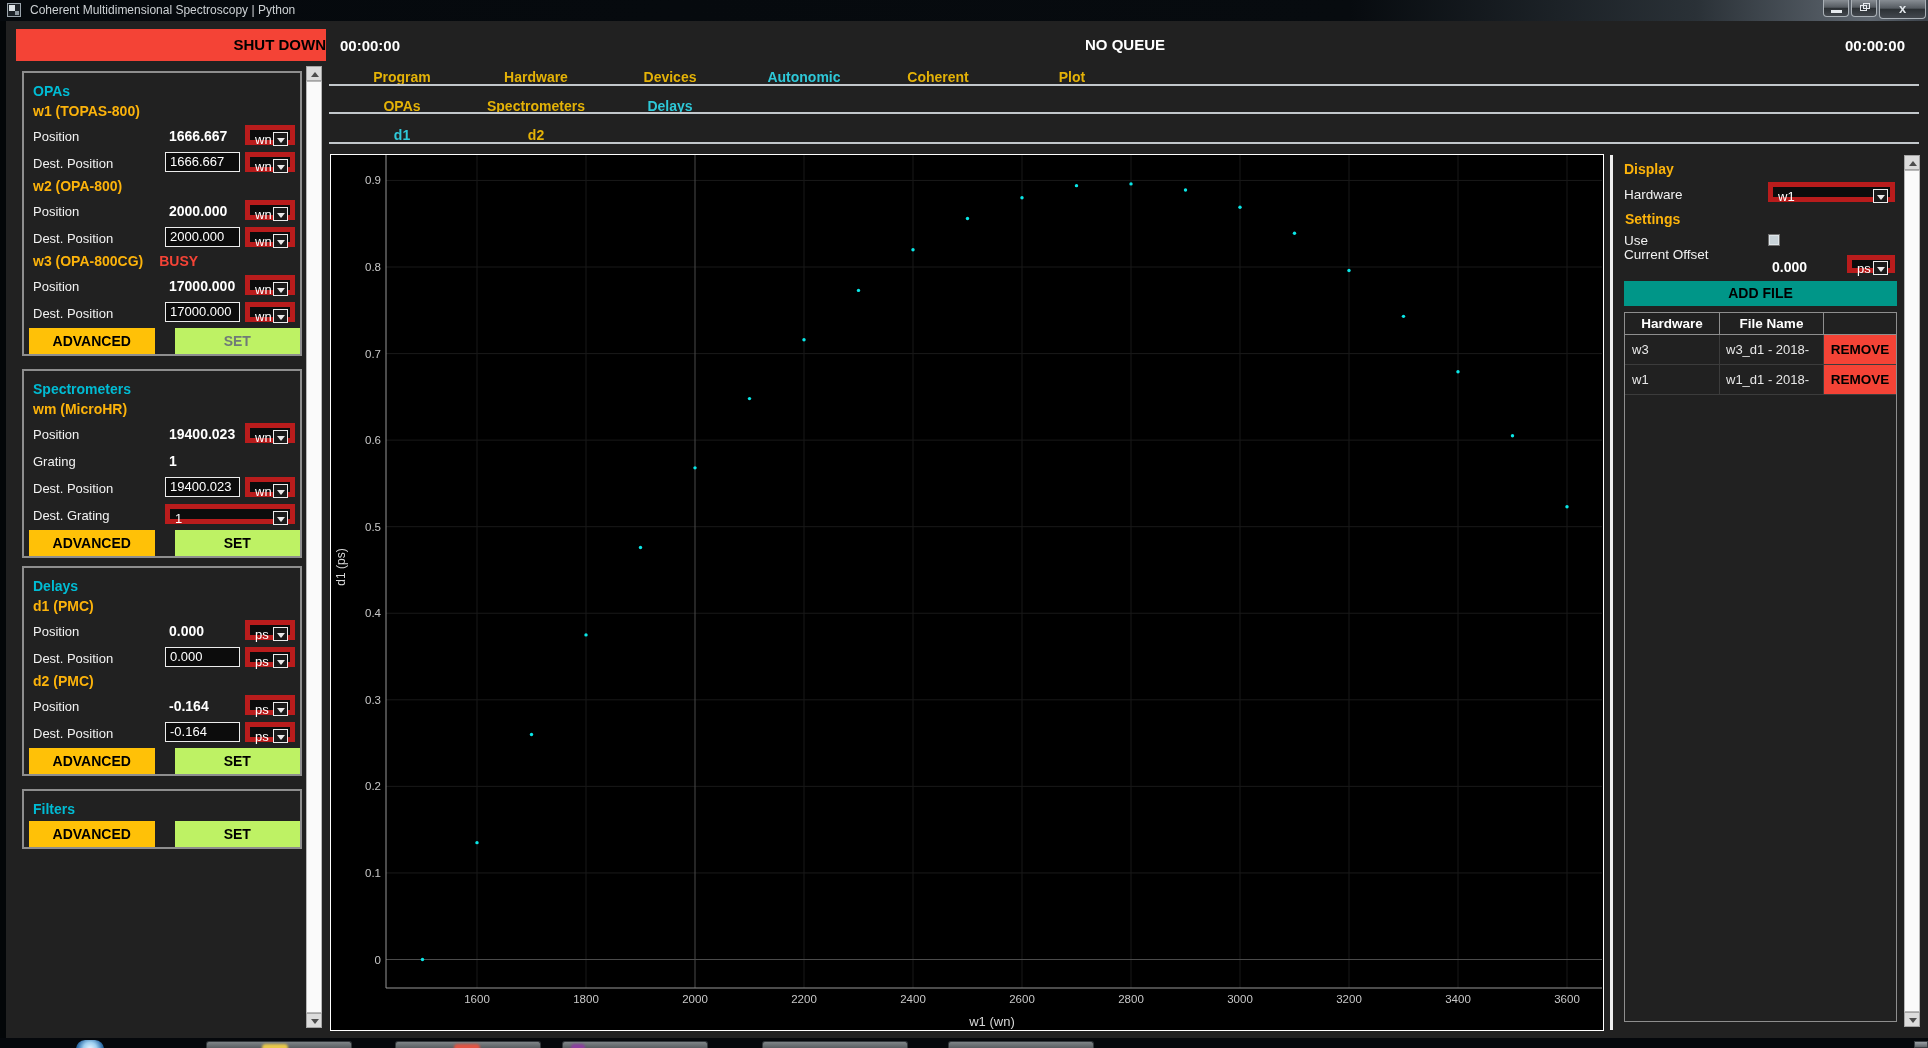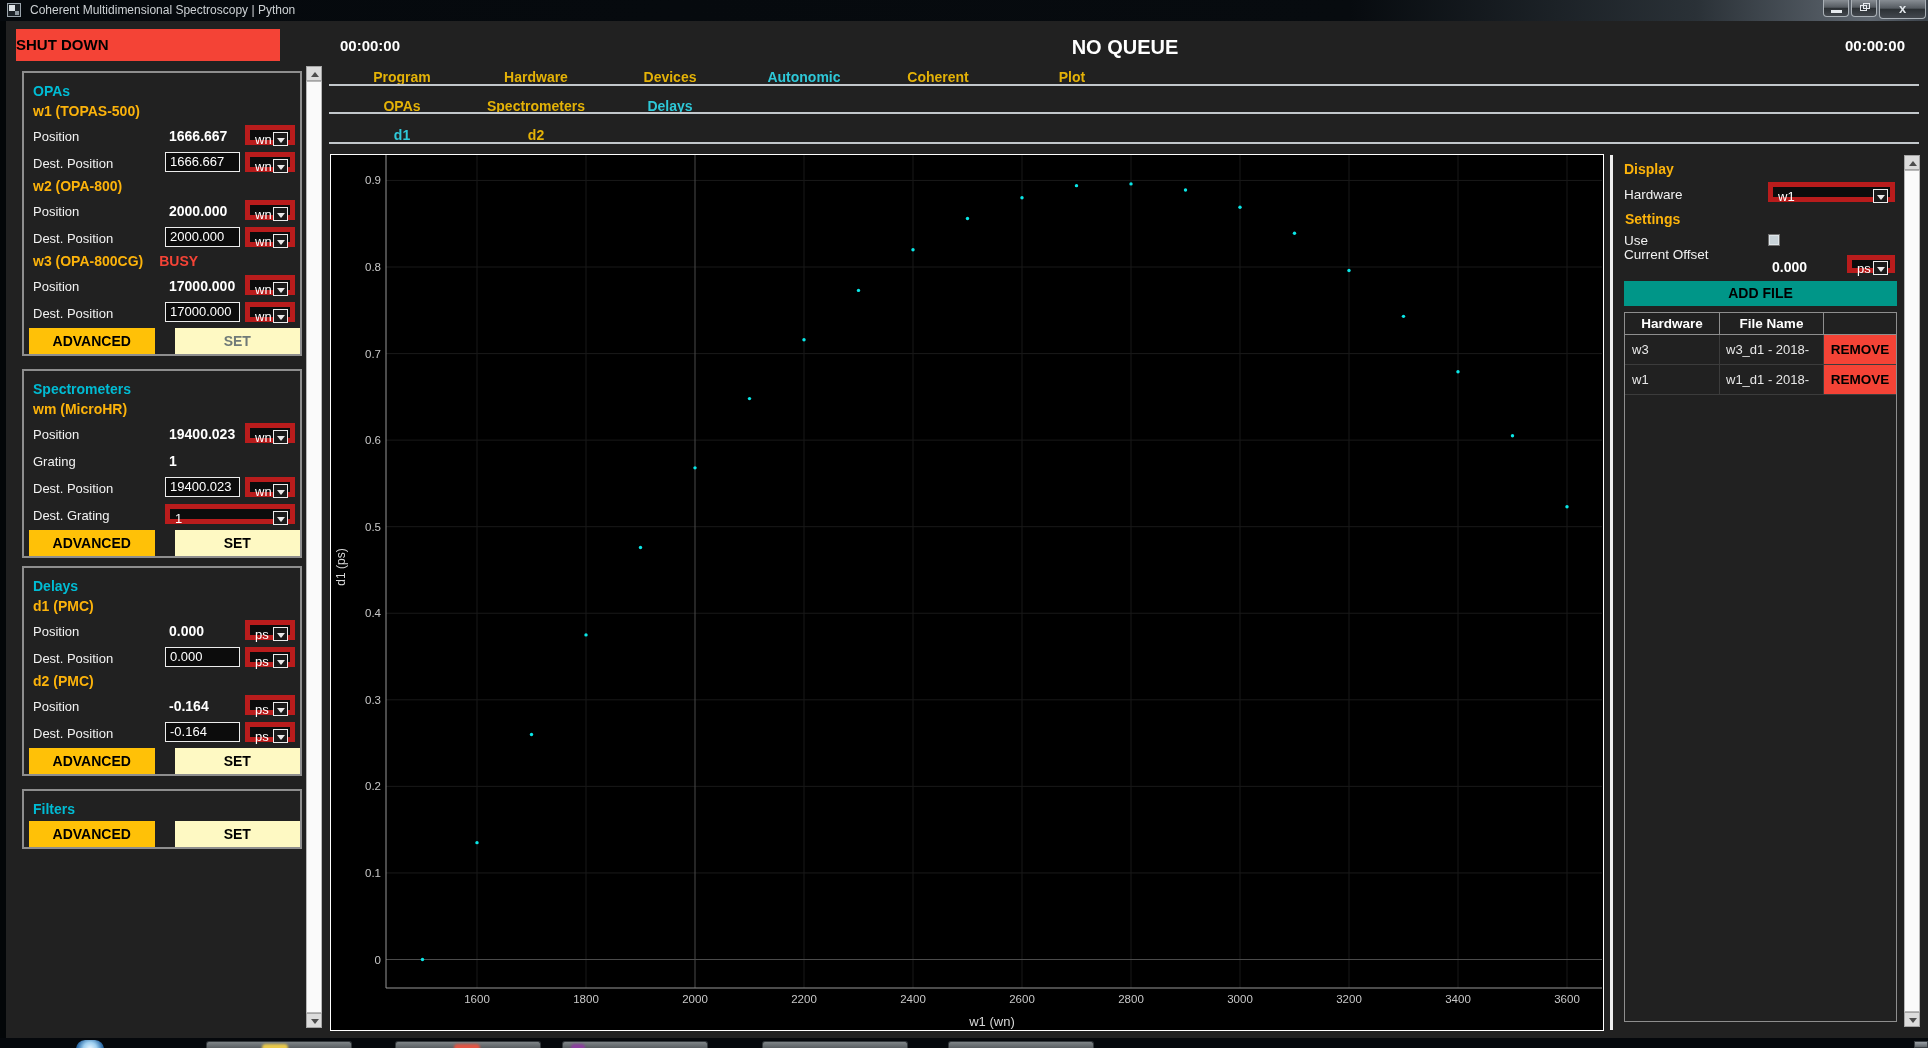--- a/index.html
+++ b/index.html
@@ -21,56 +21,56 @@
   #btn-min .g { position:absolute; left:7px; bottom:3px; width:11px; height:3px; background:#e6eaee; }
   #btn-restore { left:1851px; width:26px; }
   #btn-restore .g { position:absolute; left:8px; top:5px; width:7px; height:6px; border:1px solid #e6eaee; background:transparent; }
   #btn-restore .g2 { position:absolute; left:11px; top:3px; width:7px; height:6px; border:1px solid #e6eaee; }
   #btn-close { left:1879px; width:47px; height:19px; font-weight:bold; font-size:13px; line-height:17px; color:#dfe4e8; }
 
   
   #frame-left { left:0; top:21px; width:6px; height:1019px; background:#030608; }
 
   
-  #shutdown-btn { left:16px; top:29px; width:264px; height:32px; background:#f44336;
-    color:#000; font-weight:bold; font-size:15px; text-align:left; line-height:32px; }
+  #shutdown-btn { left:16px; top:29px; width:310px; height:32px; background:#f44336;
+    color:#000; font-weight:bold; font-size:15px; text-align:right; line-height:32px; }
   .panel { position:absolute; left:22px; width:280px; border:2px solid #8e8e8e; background:#212121; padding-top:10px; }
   .p-title { margin-left:9px; height:18px; font-weight:bold; font-size:14px; color:#00bcd4; }
   .p-group { margin-left:9px; height:21px; font-weight:bold; font-size:14px; color:#fcb30b; line-height:21px; }
   .p-group .status { color:#f44336; margin-left:16px; }
   .p-row { position:relative; height:27px;padding-left:20px; }
   .p-label { position:absolute; left:9px; top:50%; transform:translateY(-50%); font-size:13px; color:#f2f2f2; }
   .p-val { position:absolute; left:145px; top:50%; transform:translateY(-50%); font-size:14px; font-weight:bold; color:#fff; white-space:nowrap; }
   .p-input { position:absolute; left:141px; top:3px; width:75px; height:20px; border:1px solid #ececec;
     background:#0c0c0c; color:#fff; font-size:13px; line-height:18px; padding-left:4px; overflow:hidden; white-space:nowrap; }
   .dd { position:absolute; top:3px; height:20px; border:5px solid #b91c1c; background:#0c0c0c; }
   .dd-unit { left:221px; width:50px; }
   .dd .dd-txt { position:absolute; left:5px; top:1px; font-size:13px; color:#fff; line-height:17px; }
   .dd .dd-arr { position:absolute; right:2px; top:2px; width:15px; height:14px; border:1px solid #ececec; background:#1a1a1a; }
   .dd .dd-arr:after { content:""; position:absolute; left:3px; top:5px; width:0; height:0;
     border-left:4px solid transparent; border-right:4px solid transparent; border-top:5px solid #e8e8e8; }
   .dd-wide { left:141px; width:130px; }
   .p-buttons { margin:2px 0 0 5px; display:flex; gap:20px;justify-content:flex-end; }
   .btn { width:130px; height:26px; font-weight:bold; font-size:14px; text-align:center; line-height:26px; color:#000; }
   .btn-advanced { background:#ffc107; }
-  .btn-set { background:#fef9c3; }
+  .btn-set { background:#bef264; }
   .btn-set.disabled { color:#6f7a78; }
 
   
   .vscroll { position:absolute; width:16px; background:#f1f1f1; }
   .sb-btn { position:absolute; left:0; width:16px; height:15px; background:#dcdcdc; border:1px solid #a5a5a5; }
   .sb-btn .tri-up { position:absolute; left:4px; top:5px; width:0; height:0;
     border-left:4px solid transparent; border-right:4px solid transparent; border-bottom:5px solid #4d4d4d; }
   .sb-btn .tri-dn { position:absolute; left:4px; top:5px; width:0; height:0;
     border-left:4px solid transparent; border-right:4px solid transparent; border-top:5px solid #4d4d4d; }
   .sb-thumb { position:absolute; left:0; width:16px; background:#fafafa; border:1px solid #b8b8b8; }
 
   
   .timer { position:absolute; font-weight:bold; font-size:15px; color:#fff; }
-  #queue-status { position:absolute; font-weight:bold; font-size:20px; color:#fff; transform:translateX(-50%); }
+  #queue-status { position:absolute; font-weight:bold; font-size:15px; color:#fff; transform:translateX(-50%); }
   .tab-underline { position:absolute; height:2px; background:#c2c7cb; left:329px; width:1590px; }
   .tab { position:absolute; transform:translateX(-50%); font-weight:bold; font-size:14px; color:#e4b207; white-space:nowrap; }
   .tab.active { color:#2ec8d8; }
 
   
   #right-sep { left:1610px; top:155px; width:3px; height:875px; background:#eeeeee; }
   #right-panel { left:1620px; top:155px; width:281px; height:875px; }
   .rp-label { position:absolute; font-size:13.5px; color:#f2f2f2; }
   .rp-title { position:absolute; font-weight:bold; font-size:14px; color:#fcb30b; }
   .rp-val { position:absolute; font-weight:bold; font-size:14px; color:#fff; }
@@ -117,21 +117,21 @@
       <span class="g"></span>
     </div>
   <div class="abs winbtn" id="btn-close">x</div>
 </div>
 <div class="abs" id="frame-left"></div>
 
 <div class="abs" id="shutdown-btn">SHUT DOWN</div>
 <div id="sidebar-panels">
     <div class="panel" style="top: 71px;">
       <div class="p-title">OPAs</div>
-      <div class="p-group"><span>w1 (TOPAS-500)</span></div>
+      <div class="p-group"><span>w1 (TOPAS-800)</span></div>
       <div class="p-row">
         <div class="p-label">Position</div>
         <div class="p-val">1666.667</div>
         <div class="dd dd-unit">
           <span class="dd-txt">wn</span>
           <span class="dd-arr"></span>
         </div>
       </div>
       <div class="p-row">
         <div class="p-label">Dest. Position</div>

